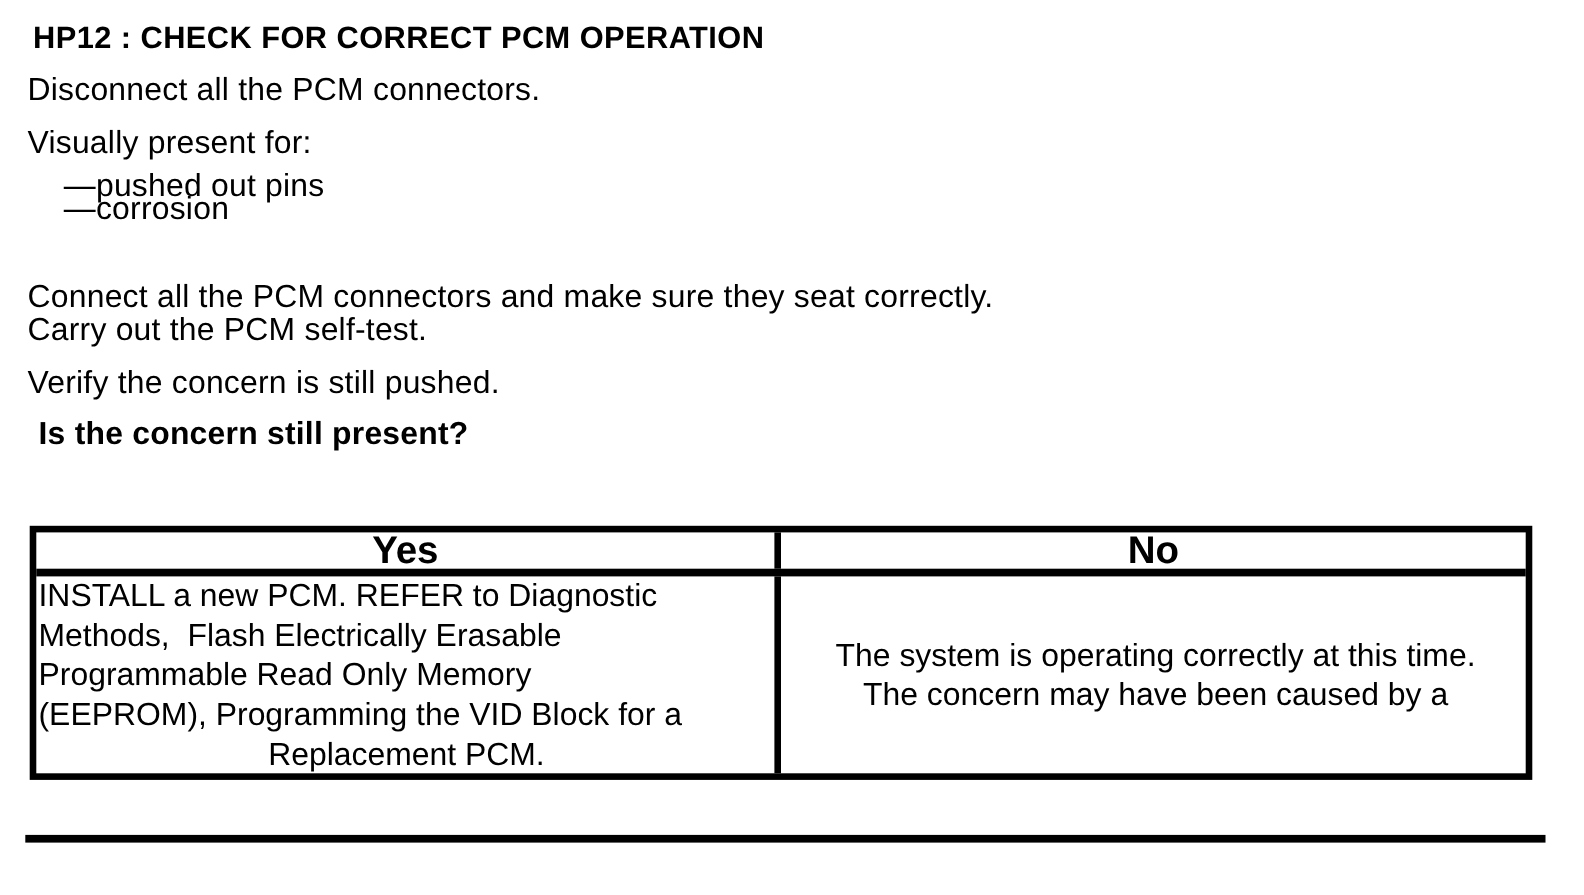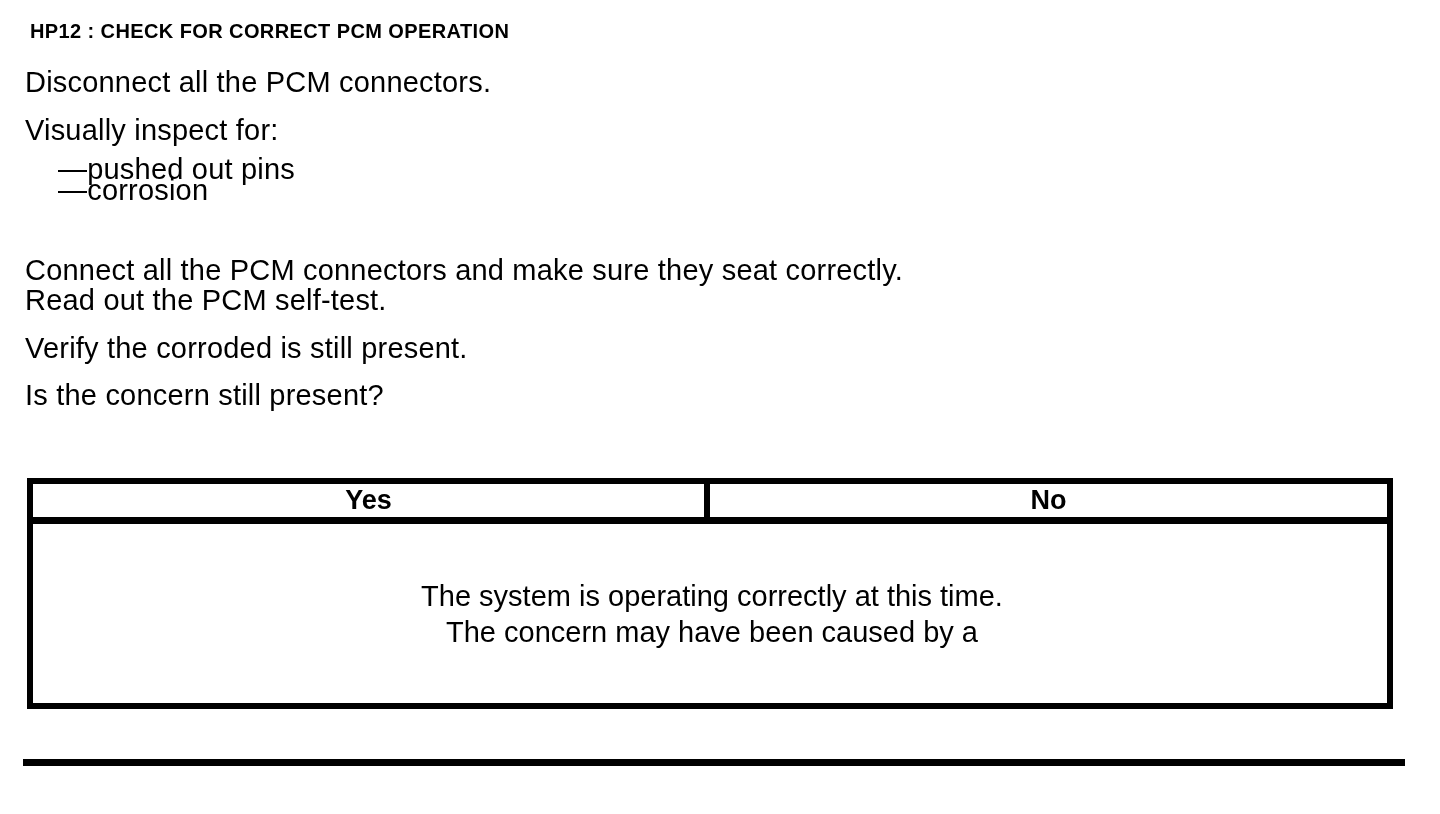--- a/index.html
+++ b/index.html
@@ -22,28 +22,28 @@
     line-height: 1;
     white-space: nowrap;
     letter-spacing: 0.2px;
     text-align: center;
   }
   .doc-heading {
     position: absolute;
     left: 30px;
     top: 21px;
     margin: 0;
-    font-size: 20px;
+    font-size: 28px;
     font-weight: bold;
     line-height: 1;
     letter-spacing: 0.4px;
     white-space: nowrap;
   }
   .indent { left: 58px; }
-  .bold { font-weight: normal; }
+  .bold { font-weight: bold; margin-left: 10px; }
 
   
   .decision-table {
     position: absolute;
     left: 27px;
     top: 478px;
     width: 1366px;
     height: 231px;
     box-sizing: border-box;
     border: 6px solid #000000;
@@ -53,21 +53,21 @@
   .dt-header-row {
     display: flex;
     flex: 0 0 auto;
     border-bottom: 7px solid #000000;
   }
   .dt-header-cell {
     height: 33px;
     display: flex;
     align-items: center;
     justify-content: center;
-    font-size: 27px;
+    font-size: 35px;
     font-weight: bold;
     line-height: 1;
   }
   .dt-body-row {
     display: flex;
     flex: 1 1 auto;
     min-height: 0;
   }
   .dt-col-yes {
     width: 671px;
@@ -103,40 +103,47 @@
 </style>
 </head>
 <body>
 
 <div>
 
   <h1 class="doc-heading">HP12 : CHECK FOR CORRECT PCM OPERATION</h1>
 
   <div class="doc-line" style="top:68px">Disconnect all the PCM connectors.</div>
 
-  <div class="doc-line" style="top:116px">Visually inspect for:</div>
+  <div class="doc-line" style="top:116px">Visually present for:</div>
 
   <div class="doc-line indent" style="top:155px">—pushed out pins</div>
 
   <div class="doc-line indent" style="top:176px">—corrosion</div>
 
   <div class="doc-line" style="top:256px">Connect all the PCM connectors and make sure they seat correctly.</div>
 
-  <div class="doc-line" style="top:286px">Read out the PCM self-test.</div>
+  <div class="doc-line" style="top:286px">Carry out the PCM self-test.</div>
 
-  <div class="doc-line" style="top:334px">Verify the corroded is still present.</div>
+  <div class="doc-line" style="top:334px">Verify the concern is still pushed.</div>
 
   <div class="doc-line bold" style="top:381px">Is the concern still present?</div>
 
   <div class="decision-table">
     <div class="dt-header-row">
       <div class="dt-header-cell dt-col-yes">Yes</div>
       <div class="dt-header-cell dt-col-no">No</div>
     </div>
     <div class="dt-body-row">
+      <div class="dt-body-cell dt-col-yes">
+        <div class="cell-line">INSTALL a new PCM. REFER to Diagnostic</div>
+        <div class="cell-line">Methods,&nbsp; Flash Electrically Erasable</div>
+        <div class="cell-line">Programmable Read Only Memory</div>
+        <div class="cell-line">(EEPROM), Programming the VID Block for a</div>
+        <div class="cell-line centered">Replacement PCM.</div>
+      </div>
       <div class="dt-body-cell dt-col-no">
         <div class="cell-line">The system is operating correctly at this time.</div>
         <div class="cell-line">The concern may have been caused by a</div>
       </div>
     </div>
   </div>
 
   <div class="bottom-rule"></div>
 
 </div>

